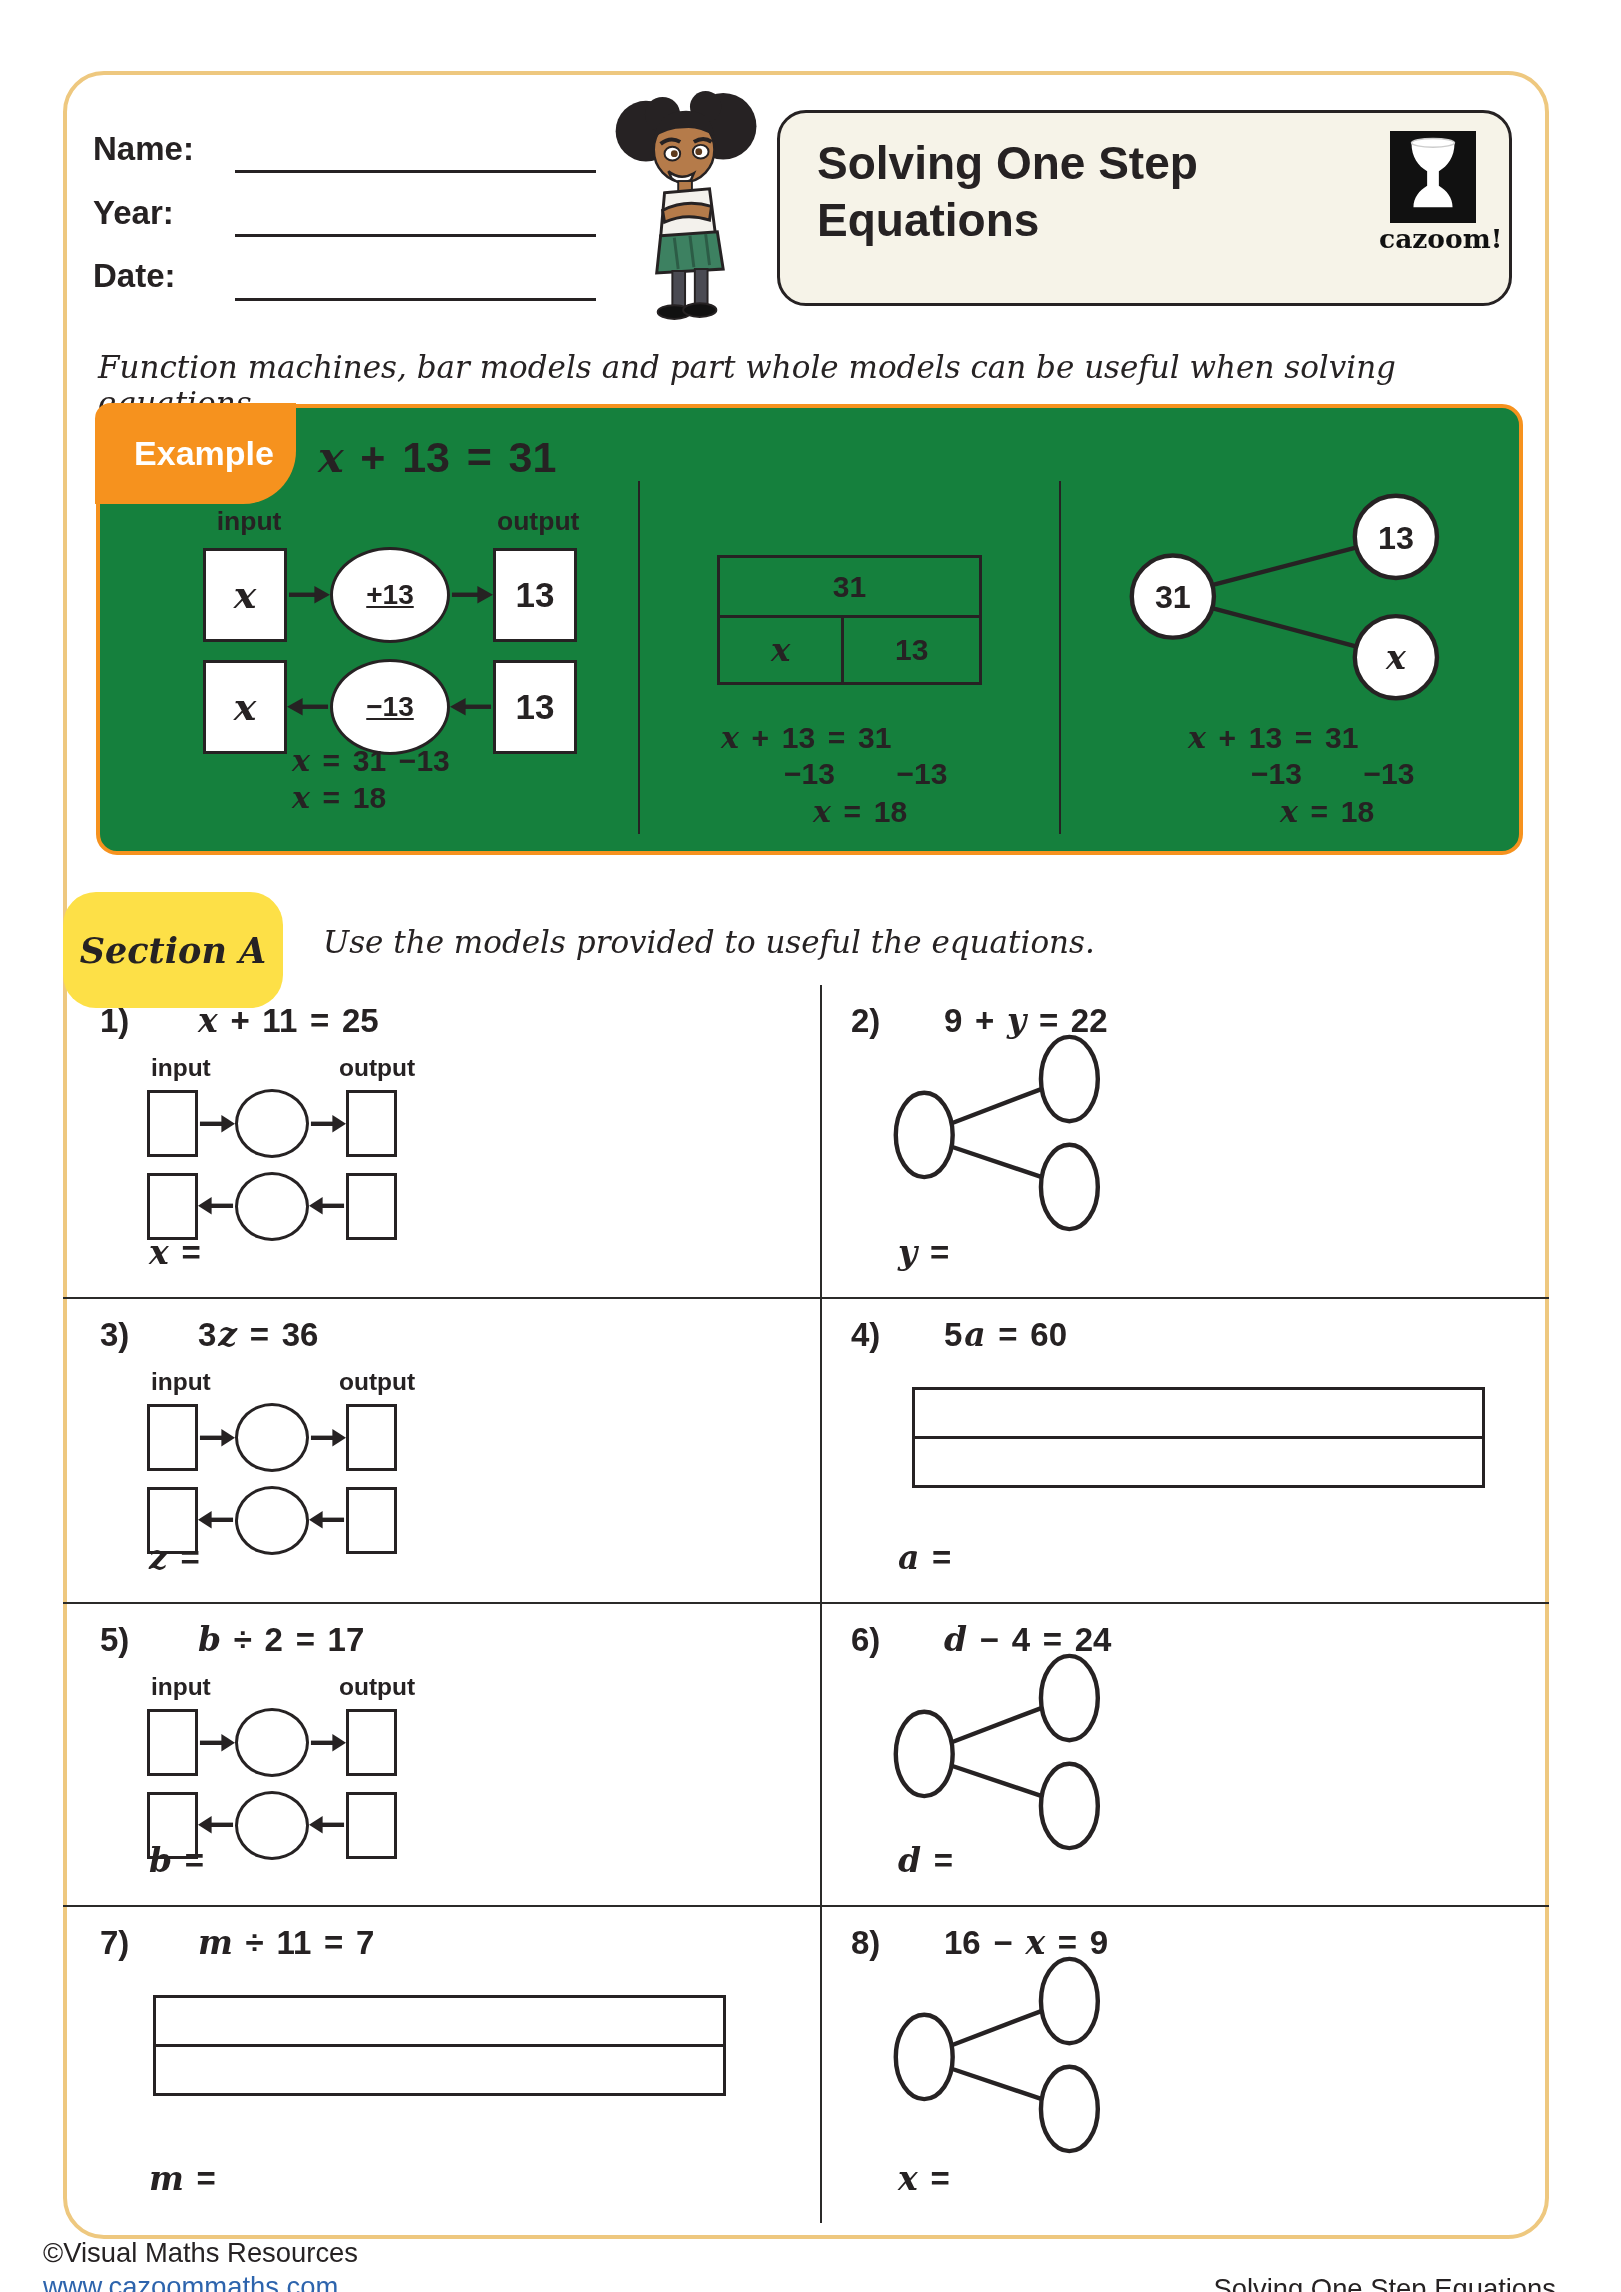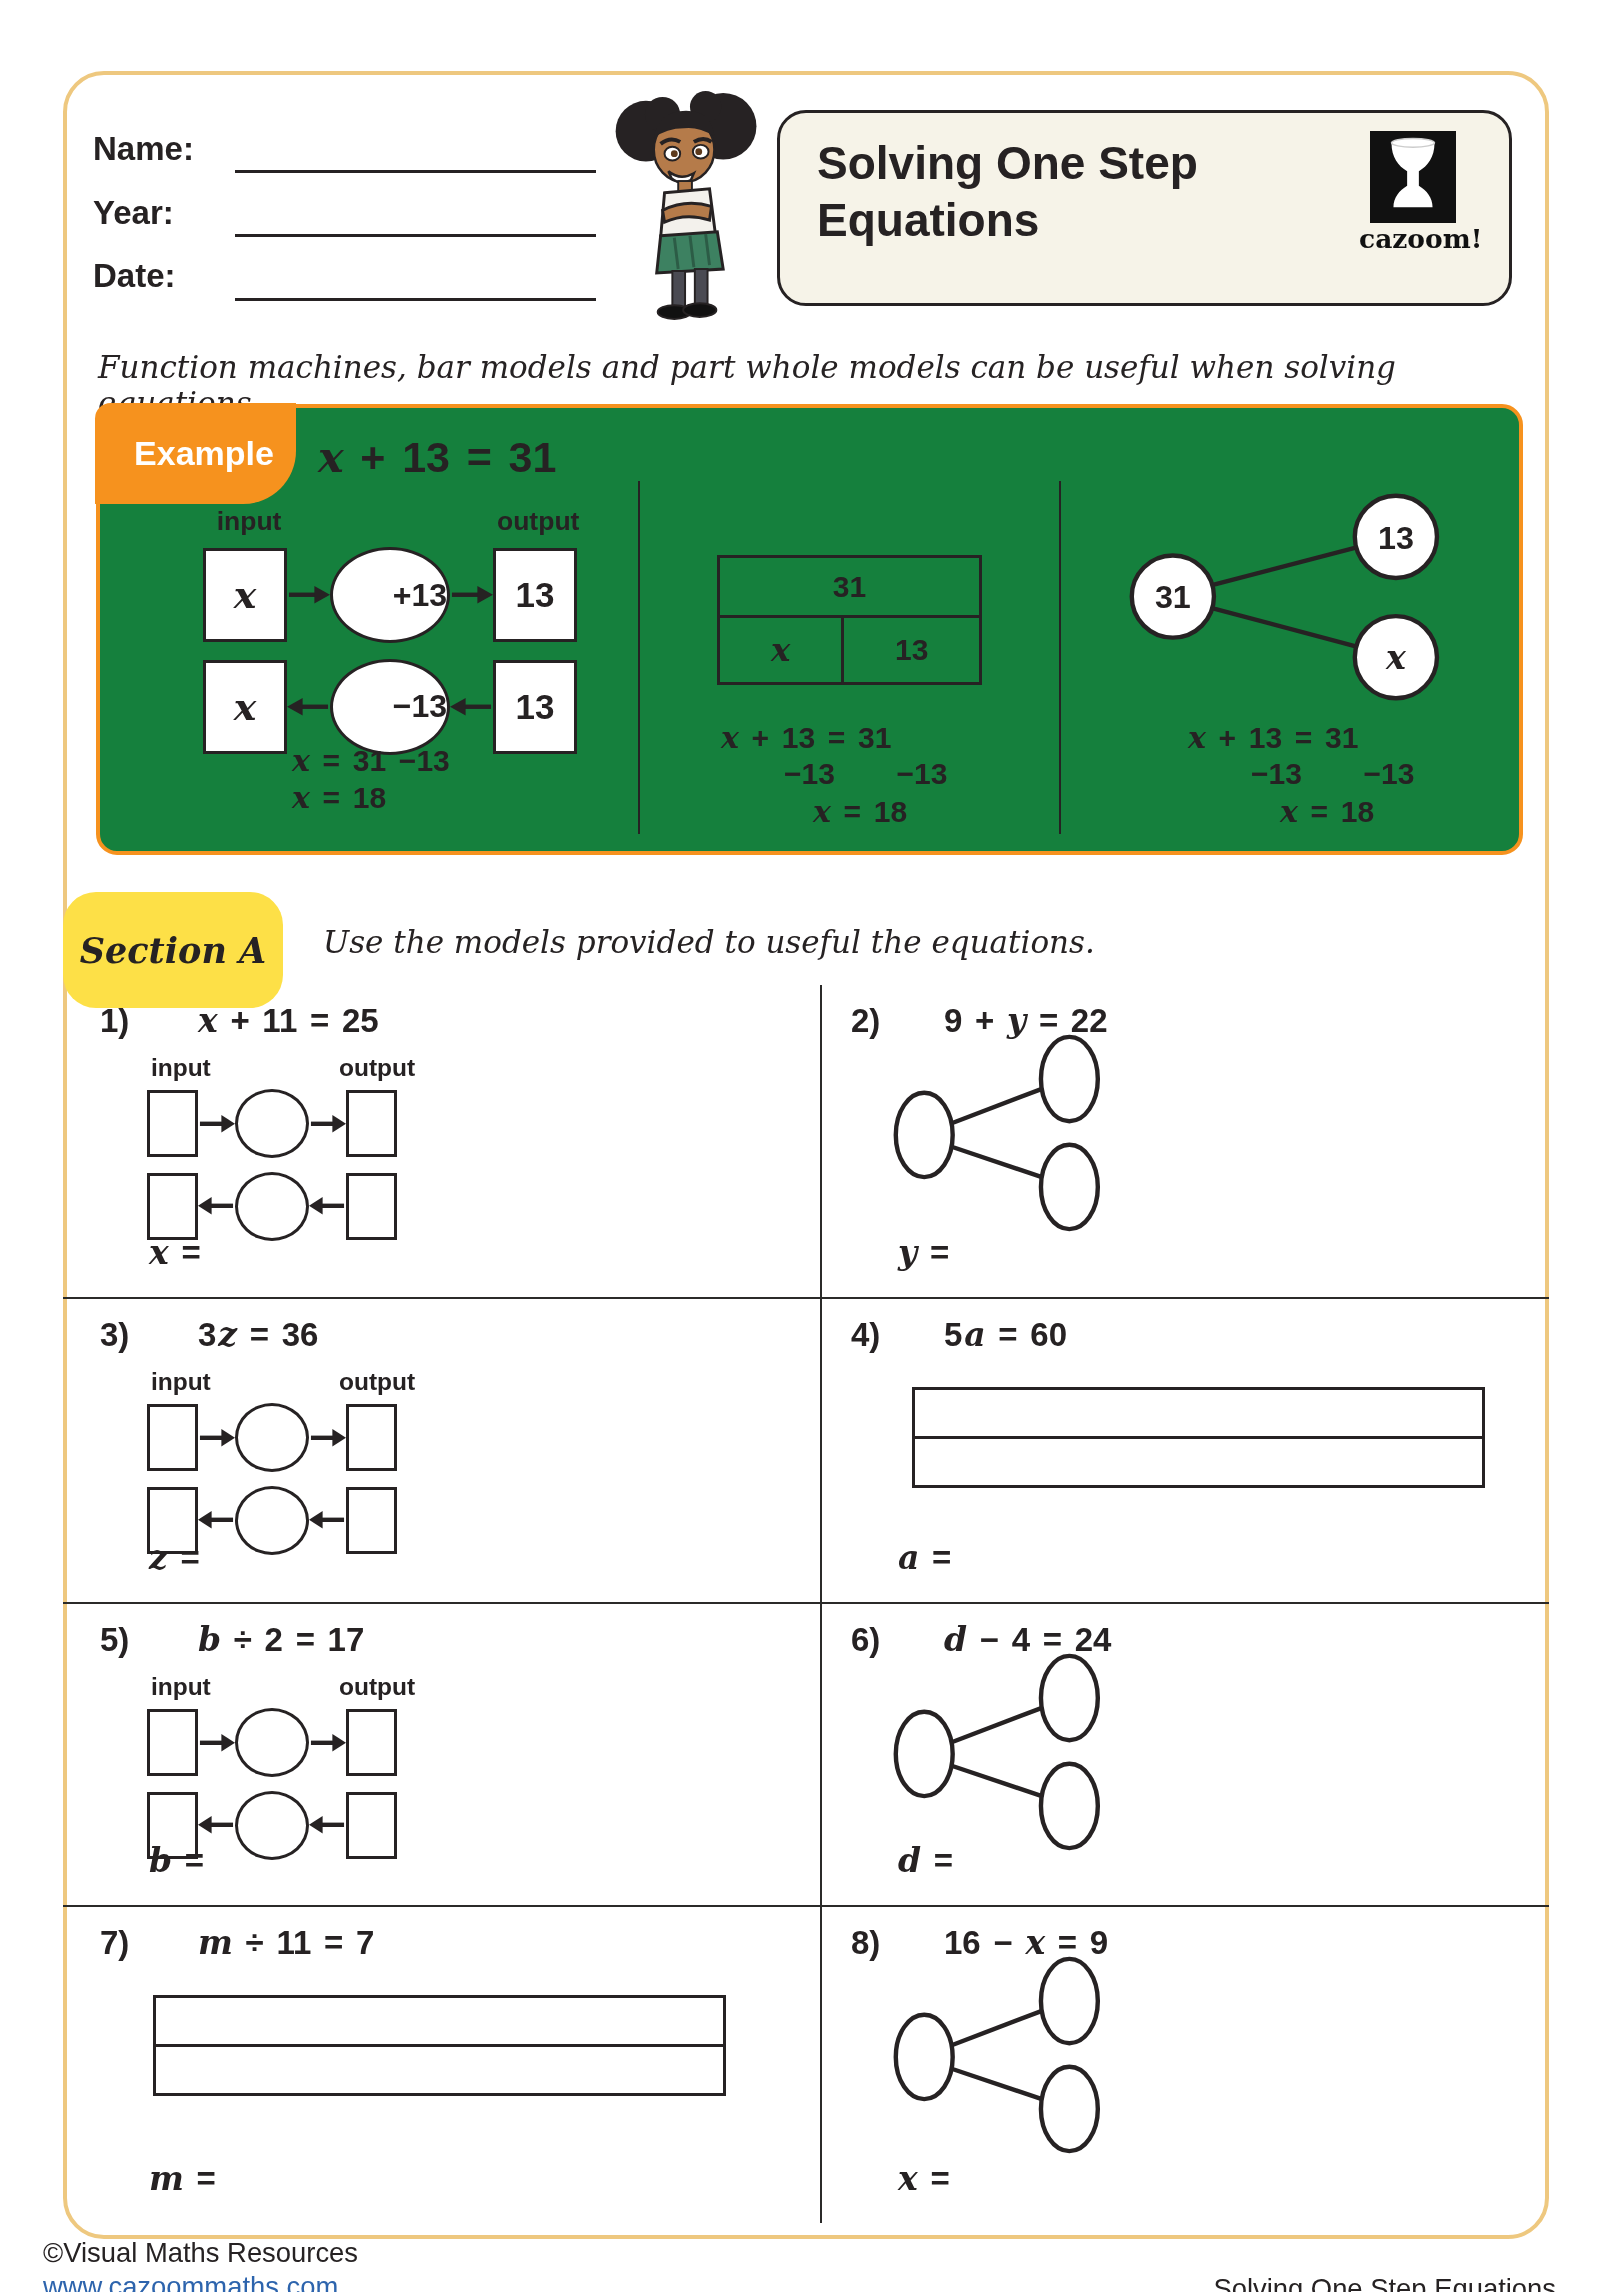--- a/index.html
+++ b/index.html
@@ -8,21 +8,21 @@
   
   .frame{position:absolute;left:63px;top:45px;width:1486px;height:2168px;
          border:4.9px solid #eec87f;border-radius:41px;box-sizing:border-box;}
   
   .field-label{position:absolute;left:93px;font-size:33px;font-weight:700;}
   .field-line{position:absolute;left:235px;width:361px;height:2.5px;background:#262223;}
   
   .title-box{position:absolute;left:777px;top:84px;width:735px;height:196px;background:#f6f3e8;
              border:3.9px solid #262223;border-radius:29px;box-sizing:border-box;padding-left:28px;}
   .title-text{position:absolute;left:37px;top:21.6px;font-size:46px;font-weight:700;line-height:1.25;}
-  .logo-block{position:absolute;right:42px;top:17.6px;width:108px;text-align:right;}
+  .logo-block{position:absolute;right:22px;top:17.6px;width:108px;text-align:right;}
   .logo-art{width:86px;height:92px;background:#111;margin:0 auto;display:block;}
   .logo-caption{font-family:"DejaVu Serif",serif;font-weight:700;font-size:26.5px;color:#111;margin-top:0px;}
   
   .intro{position:absolute;left:98px;top:323px;width:1392px;
          font-family:"DejaVu Serif",serif;font-style:italic;font-size:31px;}
   
   .example-box{position:absolute;left:96px;top:378px;width:1427px;height:451px;
                border:4.9px solid #f6921e;border-radius:21px;box-sizing:border-box;background:#15803d;}
   .ex-tab{position:absolute;left:-4.9px;top:-4.9px;width:201px;height:101px;background:#f6921e;
           border-radius:15.7px 0 53px 0;color:#ffffff;font-size:34px;font-weight:700;
@@ -41,21 +41,21 @@
   
   .ex-machine{position:absolute;left:103px;top:98px;width:384px;}
   .ex-machine .lab{position:absolute;top:0;font-size:26.5px;font-weight:700;}
   .ex-machine .lab-in{left:13.7px;}
   .ex-machine .lab-out{left:294px;}
   .exm-row{display:flex;align-items:center;margin-top:15.7px;}
   .exm-row.first{margin-top:41px;}
   .exm-box{width:84px;height:94px;border:3.9px solid #262223;box-sizing:border-box;background:#fff;
            display:flex;align-items:center;justify-content:center;font-size:35px;}
   .exm-ell{width:120px;height:96px;border:3.9px solid #262223;border-radius:50%;box-sizing:border-box;
-           display:flex;align-items:center;justify-content:flex-end;font-size:32px;background:#fff;}
+           display:flex;align-items:center;justify-content:center;font-size:28px;background:#fff;text-decoration:underline;}
   .m-arrow{flex:none;}
   
   .work{position:absolute;}
   .work-line{display:flex;align-items:baseline;height:37px;}
   .work-line .tk{font-size:30px;}
   .w1{left:192px;top:335px;}
   .w2{left:621px;top:312px;}
   .w3{left:1088px;top:312px;}
   
   .ex-bar{position:absolute;left:617px;top:147px;width:265px;}

